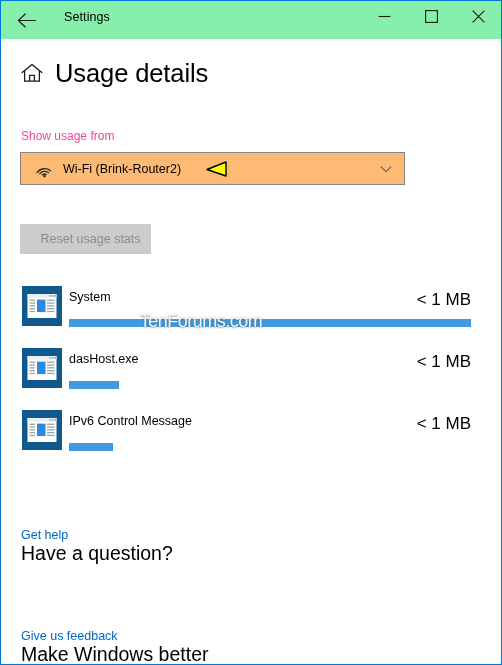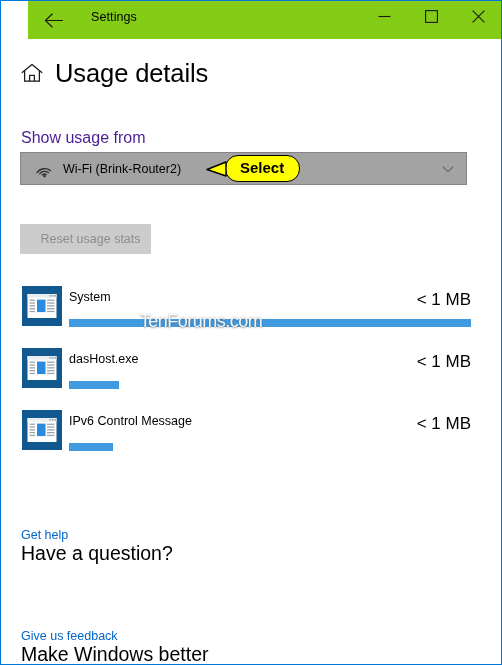--- a/index.html
+++ b/index.html
@@ -15,22 +15,21 @@
     width: 502px; height: 665px;
     background: #ffffff;
     border: 1px solid #0078d7;
     overflow: hidden;
   }
 
   
   #titlebar {
     position: relative;
     height: 38px;
-    background: #84cc16;
-    margin-left: 27px;
+    background: #86efac;
   }
   #back-btn {
     position: absolute; left: 8px; top: 4px;
     width: 34px; height: 30px;
     display: flex; align-items: center; justify-content: center;
     cursor: pointer;
   }
   #back-btn svg { display: block; }
   #app-title {
     position: absolute; left: 63px; top: 9px;
@@ -55,27 +54,27 @@
   }
   #home-icon { width: 26px; height: 26px; display:block; margin-right: 10px; }
   #page-title {
     font-size: 25.5px; font-weight: 300; color: #000000;
     line-height: 30px; letter-spacing: -0.1px;
   }
 
   
   #show-usage-label {
     position: absolute; left: 20px; top: 128px;
-    font-size: 16px; color: #4c1d95;
+    font-size: 12px; color: #ec4899;
   }
   #network-combo {
     position: absolute; left: 19px; top: 151px;
-    width: 447px; height: 33px;
+    width: 385px; height: 33px;
     border: 1px solid #858585;
-    background: #a3a3a3;
+    background: #fdba74;
     display: flex; align-items: center;
     cursor: pointer;
   }
   #wifi-icon { width: 20px; height: 18px; margin-left: 13px; display:block; }
   #combo-value {
     margin-left: 9px;
     font-size: 12.5px; color: #000000;
   }
   #combo-chevron {
     position: absolute; right: 11px; top: 50%;
@@ -257,21 +256,20 @@
       </svg>
     </span>
   </div>
 
   <div id="callout">
     <span id="callout-tail">
       <svg width="21" height="19" viewBox="0 0 21 19">
         <path d="M1 10.5 L20 3 L20 17 Z" fill="#ffff00" stroke="#000000" stroke-width="1.4" stroke-linejoin="round"></path>
       </svg>
     </span>
-    <span id="callout-bubble">Select</span>
   </div>
 
   <button id="reset-btn" disabled="">Reset usage stats</button>
 
   <div id="usage-list">
 
     <div class="usage-row">
       <span class="app-icon">
         <svg width="40" height="40" viewBox="0 0 40 40">
           <rect x="0" y="0" width="40" height="40" fill="#11588f"></rect>

